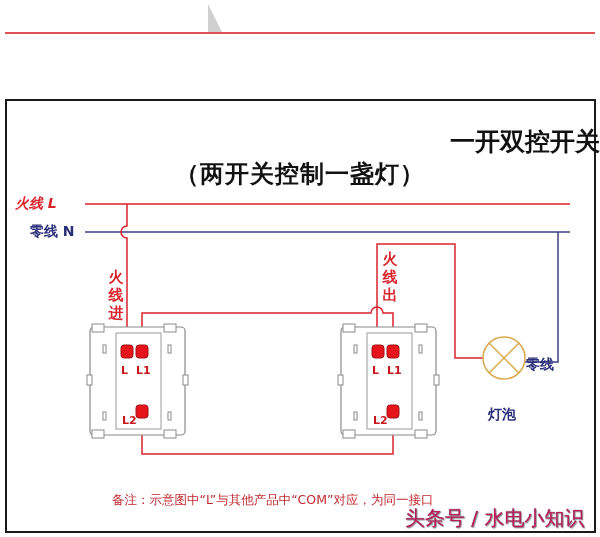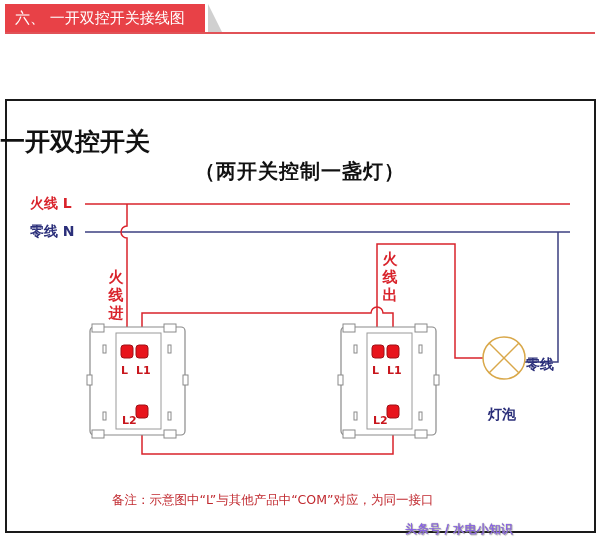--- a/index.html
+++ b/index.html
@@ -3,35 +3,34 @@
 <meta charset="utf-8">
 <style>
   html, body { margin: 0; padding: 0; background: #ffffff; }
   body { width: 600px; height: 537px; position: relative; overflow: hidden; font-family: "DejaVu Sans", sans-serif; }
   .section-header { position: absolute; left: 5px; top: 4px; width: 590px; height: 30px; }
   .section-tab { position: absolute; left: 0; top: 0; height: 28px; width: 200px; background: #e84147; color: #fff; font-size: 15px; line-height: 28px; padding-left: 10px; box-sizing: border-box; white-space: nowrap; }
   .section-tab-shadow { position: absolute; left: 203px; top: 0; width: 0; height: 0; border-left: 0 solid transparent; border-bottom: 28px solid #d0d0d0; border-right: 14px solid transparent; }
   .section-rule { position: absolute; left: 0; top: 28px; width: 590px; height: 2px; background: #e15257; }
   .frame { position: absolute; left: 5px; top: 99px; width: 591px; height: 434px; border: 2px solid #1a1a1a; box-sizing: border-box; }
   svg.diagram { position: absolute; left: 0; top: 0; }
-  .title1 { position: absolute; left: 0; width: 600px; top: 125px; text-align: left; font-size: 25px; font-weight: bold; color: #111; }
-  .title2 { position: absolute; left: 0; width: 600px; top: 158px; text-align: center; font-size: 20px; font-weight: bold; color: #111; letter-spacing: 1px; }
+  .title1 { position: absolute; left: 0; width: 600px; top: 125px; text-align: right; font-size: 25px; font-weight: bold; color: #111; }
+  .title2 { position: absolute; left: 0; width: 600px; top: 158px; text-align: center; font-size: 24px; font-weight: bold; color: #111; letter-spacing: 1px; }
   .lbl { position: absolute; font-weight: bold; font-size: 14px; white-space: nowrap; }
   .red { color: #d9232b; }
   .blue { color: #2b2f7a; }
   .vert { width: 16px; line-height: 18px; text-align: center; font-size: 15px; }
   .term { position: absolute; font-size: 11px; font-weight: bold; color: #c8161d; }
   .note { position: absolute; left: 112px; top: 468px; font-size: 12.5px; color: #c0282e; white-space: nowrap; margin-top: 24px; }
-  .watermark { position: absolute; left: 405px; top: 505px; font-size: 12px; color: #8b5cf6; white-space: nowrap; text-shadow: 0 0 1px #888, 0 0 1px #888, 1px 1px 1px #999; margin-top: 16px; }
+  .watermark { position: absolute; left: 405px; top: 505px; font-size: 20px; color: #be185d; white-space: nowrap; text-shadow: 0 0 1px #888, 0 0 1px #888, 1px 1px 1px #999; }
 </style>
 </head>
 <body>
 
 <div class="section-header">
-  <div class="section-tab">六、 一开双控开关接线图</div>
   <div class="section-tab-shadow"></div>
   <div class="section-rule"></div>
 </div>
 
 <div class="frame"></div>
 
 <svg class="diagram" width="600" height="537" viewBox="0 0 600 537">
 
   <line x1="85" y1="204" x2="570" y2="204" stroke="#d9232b" stroke-width="1.5"></line>
 
@@ -86,21 +85,21 @@
     <rect x="93" y="48" width="5" height="10" fill="#fff" stroke="#8a8a8a"></rect>
     <rect x="31" y="18" width="12" height="13" rx="3" fill="#e8141c" stroke="#a01016"></rect>
     <rect x="46" y="18" width="12" height="13" rx="3" fill="#e8141c" stroke="#a01016"></rect>
     <rect x="46" y="78" width="12" height="13" rx="3" fill="#e8141c" stroke="#a01016"></rect>
   </g>
 </svg>
 
 <div class="title1">一开双控开关</div>
 <div class="title2">（两开关控制一盏灯）</div>
 
-<div class="lbl red" style="left:30px; top:195px;">火线 L</div>
+<div class="lbl red" style="left:15px; top:195px;font-style:italic;">火线 L</div>
 <div class="lbl blue" style="left:30px; top:223px;text-align:center;">零线 N</div>
 
 <div class="lbl red vert" style="left:108px; top:268px;">
   <div>火</div>
   <div>线</div>
   <div>进</div>
 </div>
 <div class="lbl red vert" style="left:382px; top:250px;">
   <div>火</div>
   <div>线</div>

